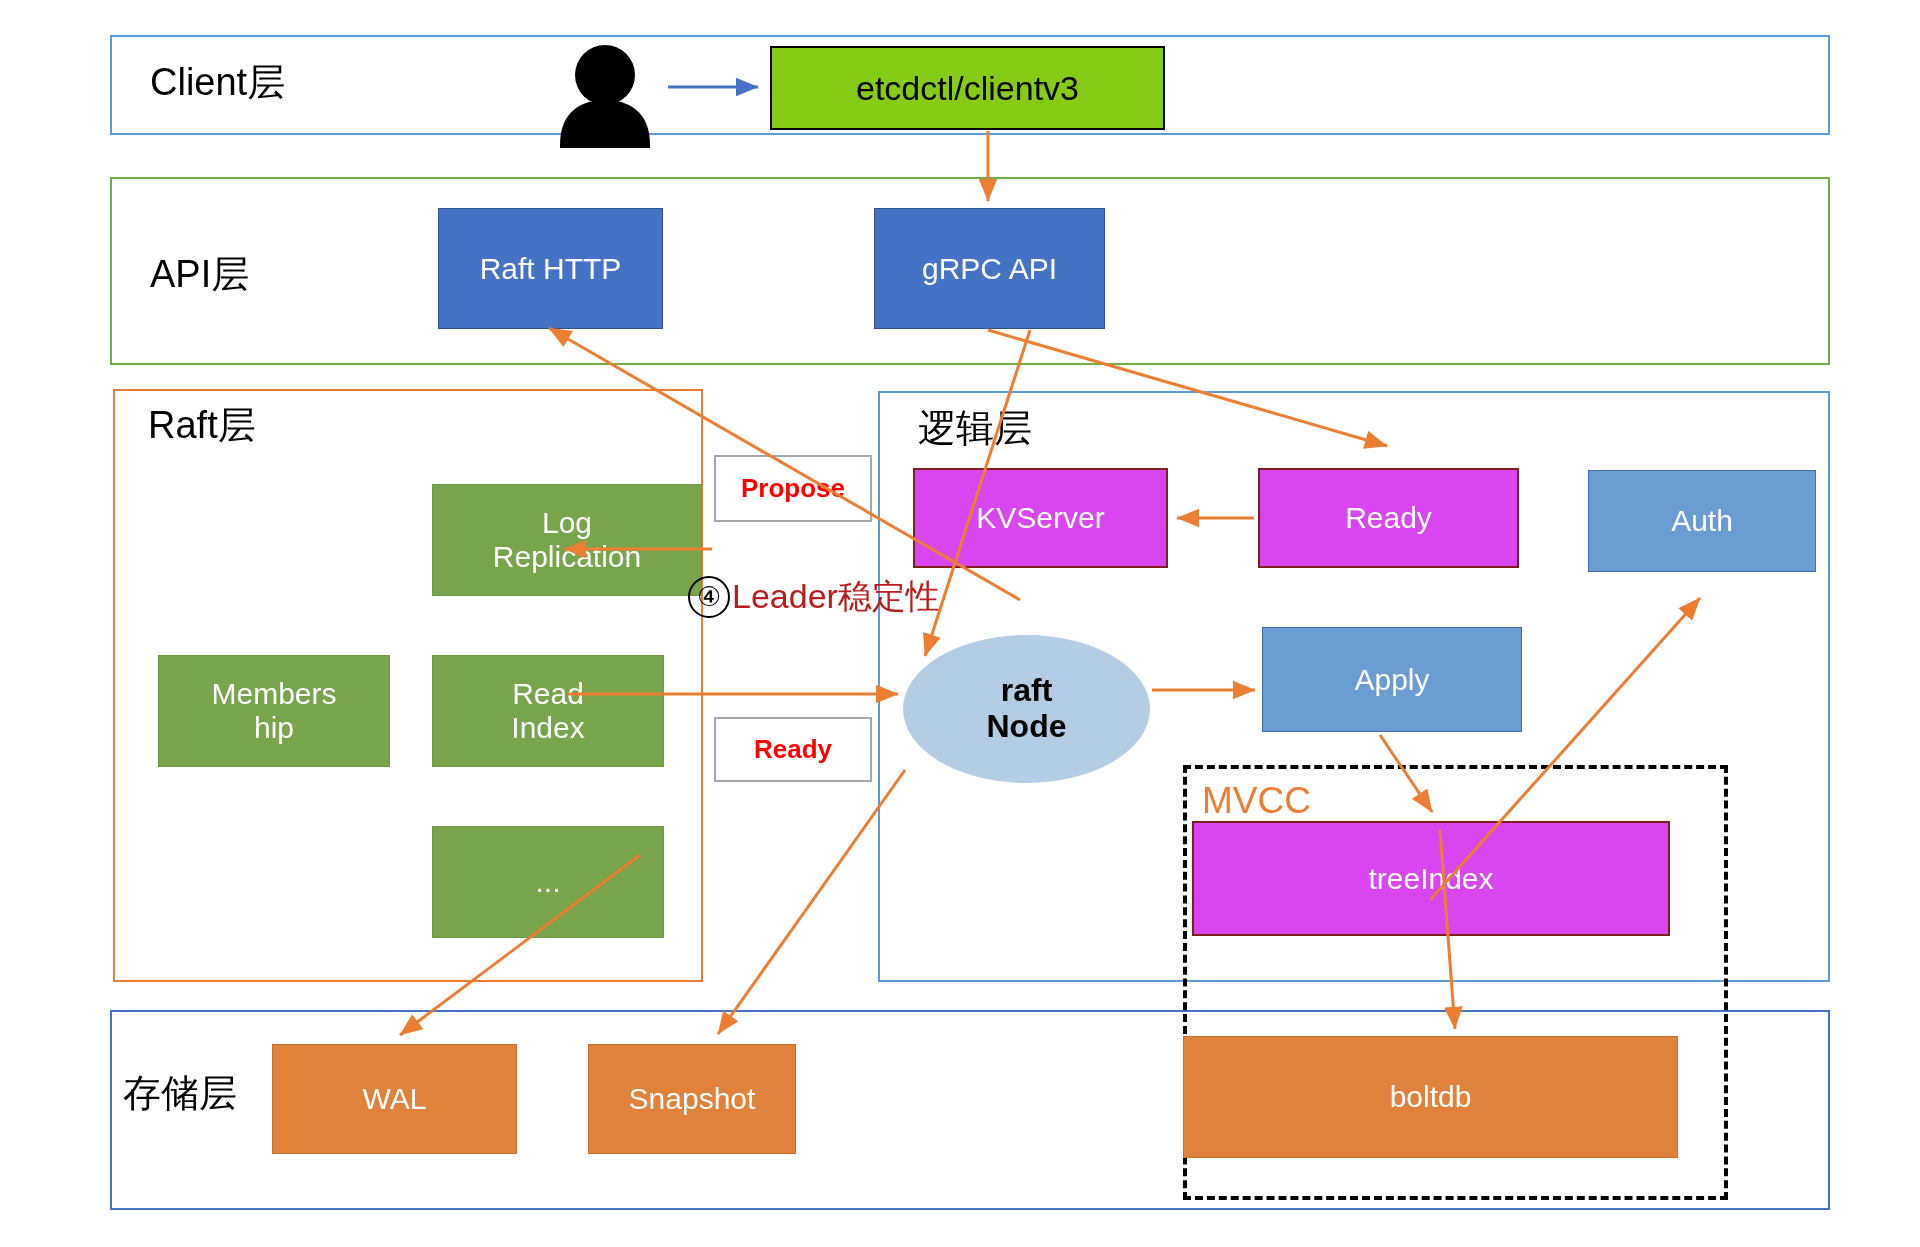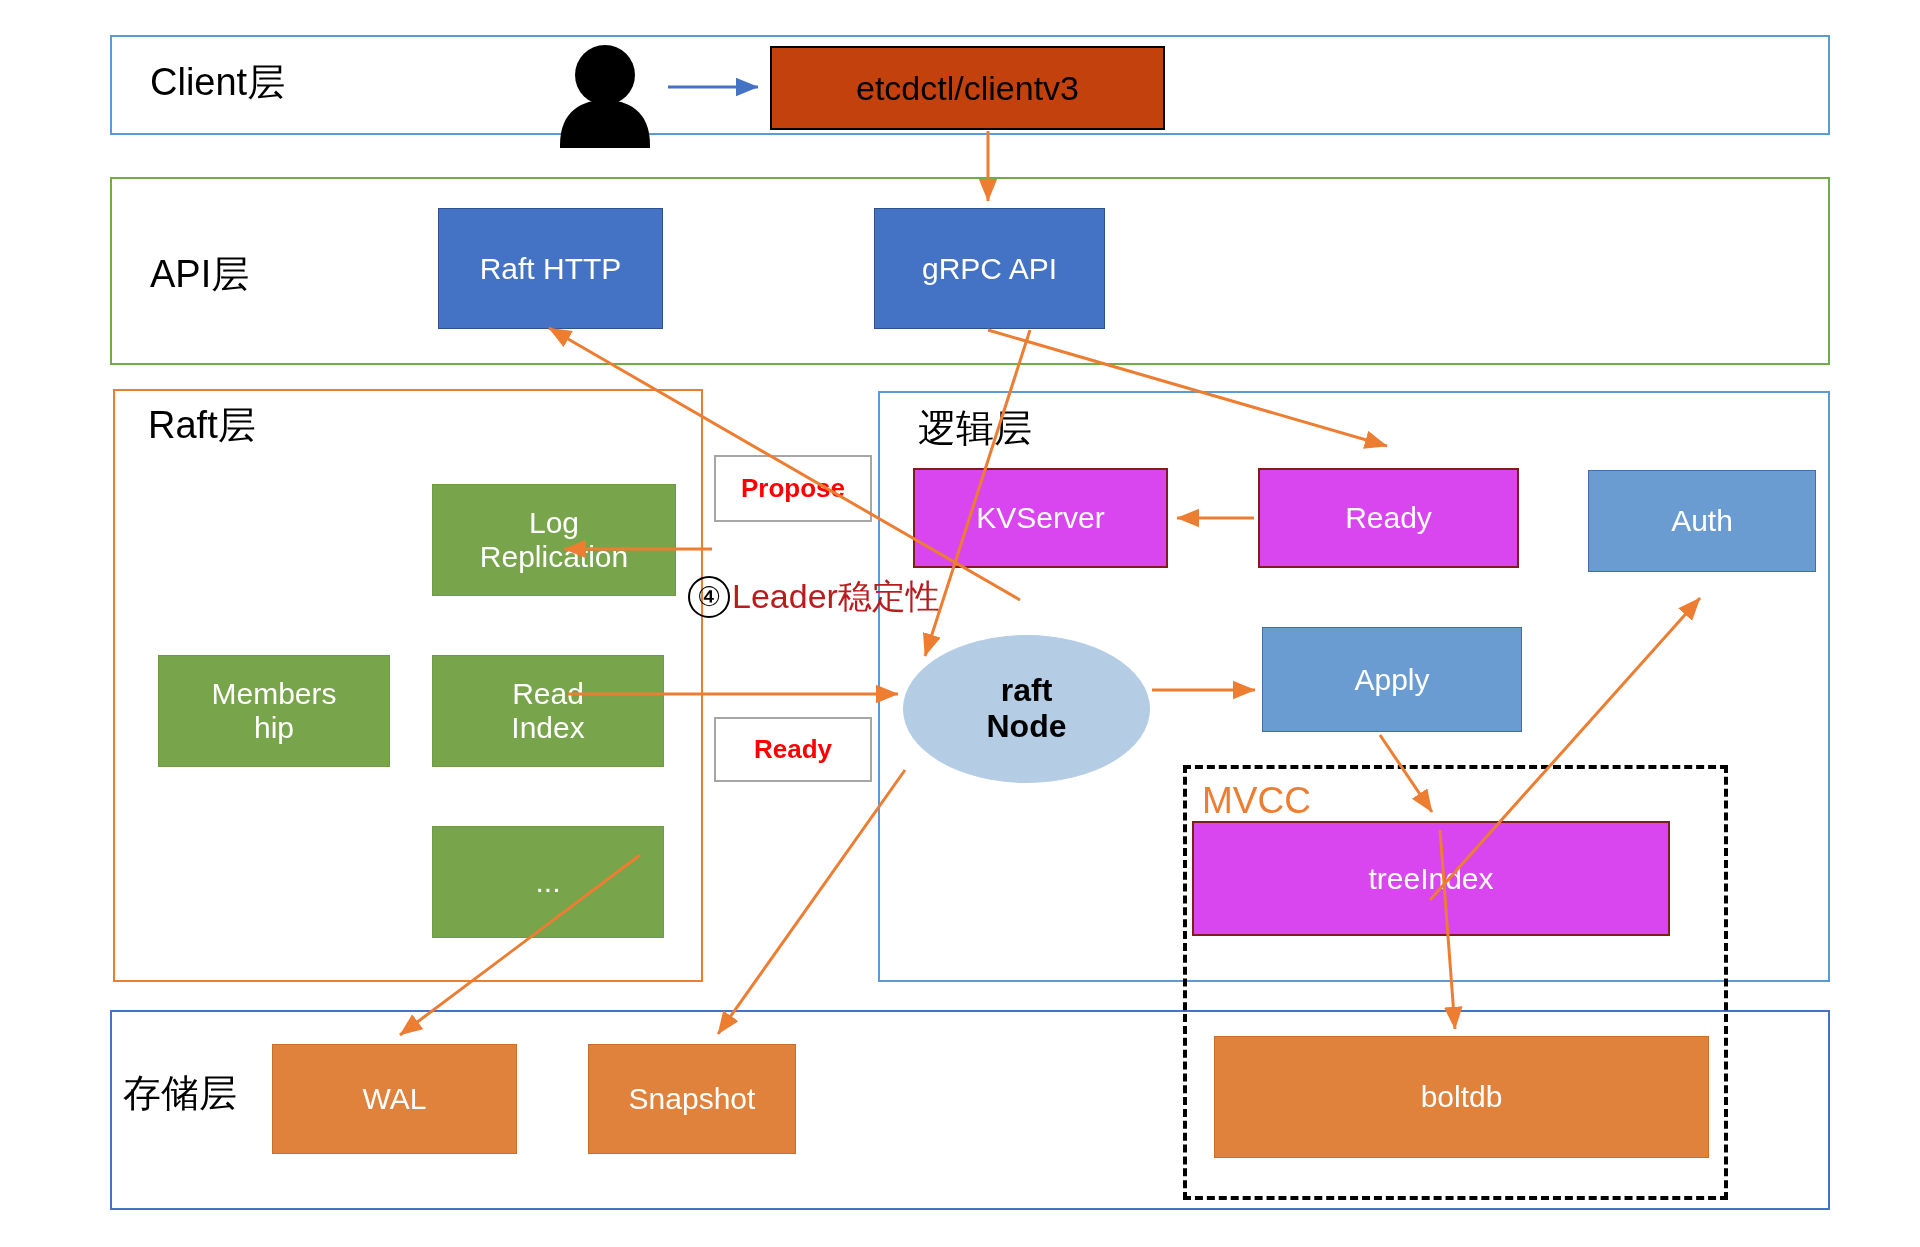--- a/index.html
+++ b/index.html
@@ -62,21 +62,21 @@
   }
   .node-green {
     background: #78a44b;
     border: 1.5px solid #6f9a44;
   }
   .node-orange {
     background: #e0813c;
     border: 1.5px solid #c96f2e;
   }
   .node-white {
-    background: #c2410c;
+    background: #84cc16;
     border: 2.5px solid #000000;
     color: #000000;
     font-size: 34px;
   }
   .node-ellipse {
     background: #b4cde4;
     border: 1px solid #b4cde4;
     border-radius: 50%;
     color: #000000;
     font-weight: bold;
@@ -162,21 +162,21 @@
     <circle cx="605" cy="75" r="30" fill="#000000"></circle>
     <path d="M 560 145 C 560 110, 583 100, 605 100 C 627 100, 650 110, 650 145 L 650 148 L 560 148 Z" fill="#000000"></path>
   </svg>
 
   <div class="node node-white" style="left:770px; top:46px; width:395px; height:84px;">etcdctl/clientv3</div>
 
   <div class="node node-blue-dark" style="left:438px; top:208px; width:225px; height:121px;">Raft HTTP</div>
 
   <div class="node node-blue-dark" style="left:874px; top:208px; width:231px; height:121px;">gRPC API</div>
 
-  <div class="node node-green" style="left:432px; top:484px; width:244px; height:112px;">Log
+  <div class="node node-green" style="left:432px; top:484px; width:270px; height:112px;">Log
 Replication</div>
   <div class="node node-green" style="left:158px; top:655px; width:232px; height:112px;">Members
 hip</div>
   <div class="node node-green" style="left:432px; top:655px; width:232px; height:112px;">Read
 Index</div>
   <div class="node node-green" style="left:432px; top:826px; width:232px; height:112px;">...</div>
 
   <div class="node node-blue" style="left:913px; top:468px; width:255px; height:100px;">KVServer</div>
   <div class="node node-blue" style="left:1258px; top:468px; width:261px; height:100px;">Ready</div>
   <div class="node node-blue-edge" style="left:1588px; top:470px; width:228px; height:102px;">Auth</div>
@@ -184,21 +184,21 @@
   <div class="node node-ellipse" style="left:903px; top:635px; width:247px; height:148px;text-align:center;">raft
 Node</div>
 
   <div class="node node-blue-edge" style="left:1262px; top:627px; width:260px; height:105px;">Apply</div>
 
   <div class="dashed-box" style="left:1183px; top:765px; width:545px; height:435px;"></div>
   <div class="mvcc-label" style="left:1202px; top:780px;">MVCC</div>
 
   <div class="node node-blue" style="left:1192px; top:821px; width:478px; height:115px;">treeIndex</div>
 
-  <div class="node node-orange" style="left:1214px; top:1036px; width:495px; height:122px;">boltdb</div>
+  <div class="node node-orange" style="left:1183px; top:1036px; width:495px; height:122px;">boltdb</div>
 
   <div class="node node-orange" style="left:272px; top:1044px; width:245px; height:110px;">WAL</div>
   <div class="node node-orange" style="left:588px; top:1044px; width:208px; height:110px;">Snapshot</div>
 
   <div class="tag-box" style="left:714px; top:455px; width:158px; height:67px;">Propose</div>
   <div class="tag-box" style="left:714px; top:717px; width:158px; height:65px;">Ready</div>
 
   <div class="annot-leader" style="left:688px; top:574px;">
     <span class="annot-circle">④</span>
     <span class="annot-text">Leader稳定性</span>

